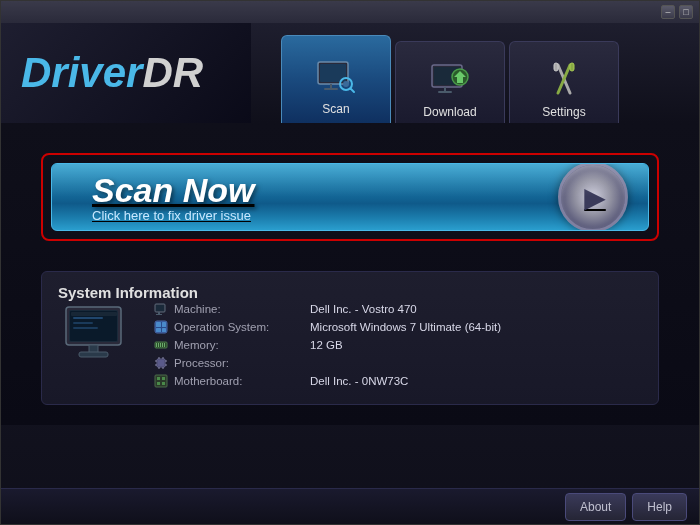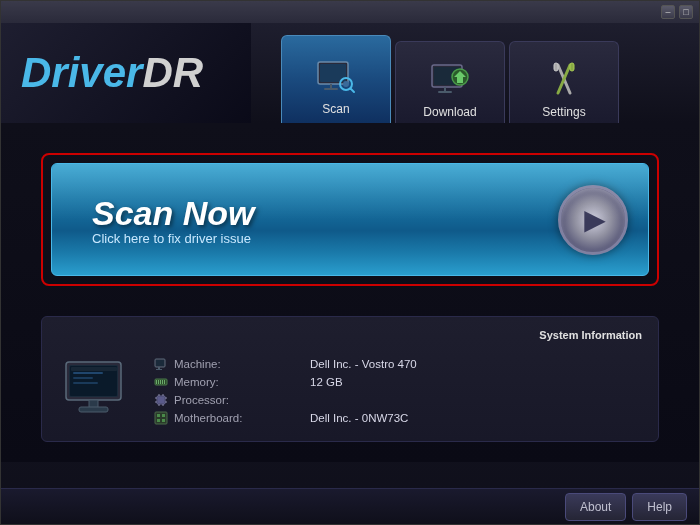--- a/index.html
+++ b/index.html
@@ -139,31 +139,32 @@
     
     .scan-now-container {
       border: 2px solid #cc0000;
       border-radius: 8px;
       padding: 8px;
       margin-bottom: 30px;
     }
 
     .scan-now-btn {
       width: 100%;
-      height: 113px;
+      height: 68px;
       background: linear-gradient(180deg, #2a9ece 0%, #1a7aaa 30%, #0f5a8a 60%, #1a7aaa 80%, #2a9ece 100%);
       border-radius: 6px;
       display: flex;
       align-items: center;
       justify-content: space-between;
       cursor: pointer;
       padding: 0 20px 0 40px;
       border: 1px solid #4ab8e8;
       position: relative;
       overflow: hidden;
+      text-decoration: underline;
     }
 
     .scan-now-btn::before {
       content: '';
       position: absolute;
       top: 0; left: 0; right: 0;
       height: 50%;
       background: linear-gradient(180deg, rgba(255,255,255,0.15), transparent);
       border-radius: 6px 6px 0 0;
     }
@@ -208,25 +209,24 @@
 
     
     .sys-info-section {
       background: linear-gradient(180deg, #1e1e2e 0%, #181828 100%);
       border: 1px solid #2a2a4a;
       border-radius: 6px;
       padding: 12px 16px;
     }
 
     .sys-info-title {
-      font-size: 11px;
+      font-size: 15px;
       font-weight: bold;
       color: #e0e0e0;
-      margin-bottom: 16px;
-      text-align: right;
+      margin-bottom: 1px;
     }
 
     .sys-info-content {
       display: flex;
       gap: 16px;
       align-items: flex-start;
     }
 
     
     .computer-icon {
@@ -418,20 +418,33 @@
                   <rect x="1" y="2" width="10" height="8" rx="1" fill="#2a2a3a" stroke="#5a6a7a" stroke-width="1"></rect>
                   <rect x="2" y="3" width="8" height="6" fill="#1a2a3a"></rect>
                   <rect x="4" y="10" width="2" height="2" fill="#4a5a6a"></rect>
                   <rect x="2" y="12" width="6" height="1" fill="#4a5a6a"></rect>
                 </svg>
             </div>
             <span class="info-label">Machine:</span>
             <span class="info-value">Dell Inc. - Vostro 470</span>
           </div>
 
+          <div class="info-row">
+            <div class="info-icon">
+              <svg width="14" height="14" viewBox="0 0 14 14">
+                  <rect x="1" y="1" width="12" height="12" rx="2" fill="#2a4a8a" stroke="#4a6aaa" stroke-width="1"></rect>
+                  <rect x="2" y="2" width="5" height="5" fill="#4a8aca" rx="0.5"></rect>
+                  <rect x="8" y="2" width="4" height="5" fill="#4a8aca" rx="0.5"></rect>
+                  <rect x="2" y="8" width="5" height="4" fill="#4a8aca" rx="0.5"></rect>
+                  <rect x="8" y="8" width="4" height="4" fill="#4a8aca" rx="0.5"></rect>
+                </svg>
+            </div>
+            <span class="info-label">Operation System:</span>
+            <span class="info-value">Microsoft Windows 7 Ultimate  (64-bit)</span>
+          </div>
 
           <div class="info-row">
             <div class="info-icon">
               <svg width="14" height="14" viewBox="0 0 14 14">
                   <rect x="1" y="4" width="12" height="6" rx="1" fill="#2a4a2a" stroke="#4a7a4a" stroke-width="1"></rect>
                   <rect x="2" y="5" width="1" height="4" fill="#6aaa6a"></rect>
                   <rect x="4" y="5" width="1" height="4" fill="#6aaa6a"></rect>
                   <rect x="6" y="5" width="1" height="4" fill="#6aaa6a"></rect>
                   <rect x="8" y="5" width="1" height="4" fill="#6aaa6a"></rect>
                   <rect x="10" y="5" width="1" height="4" fill="#6aaa6a"></rect>

